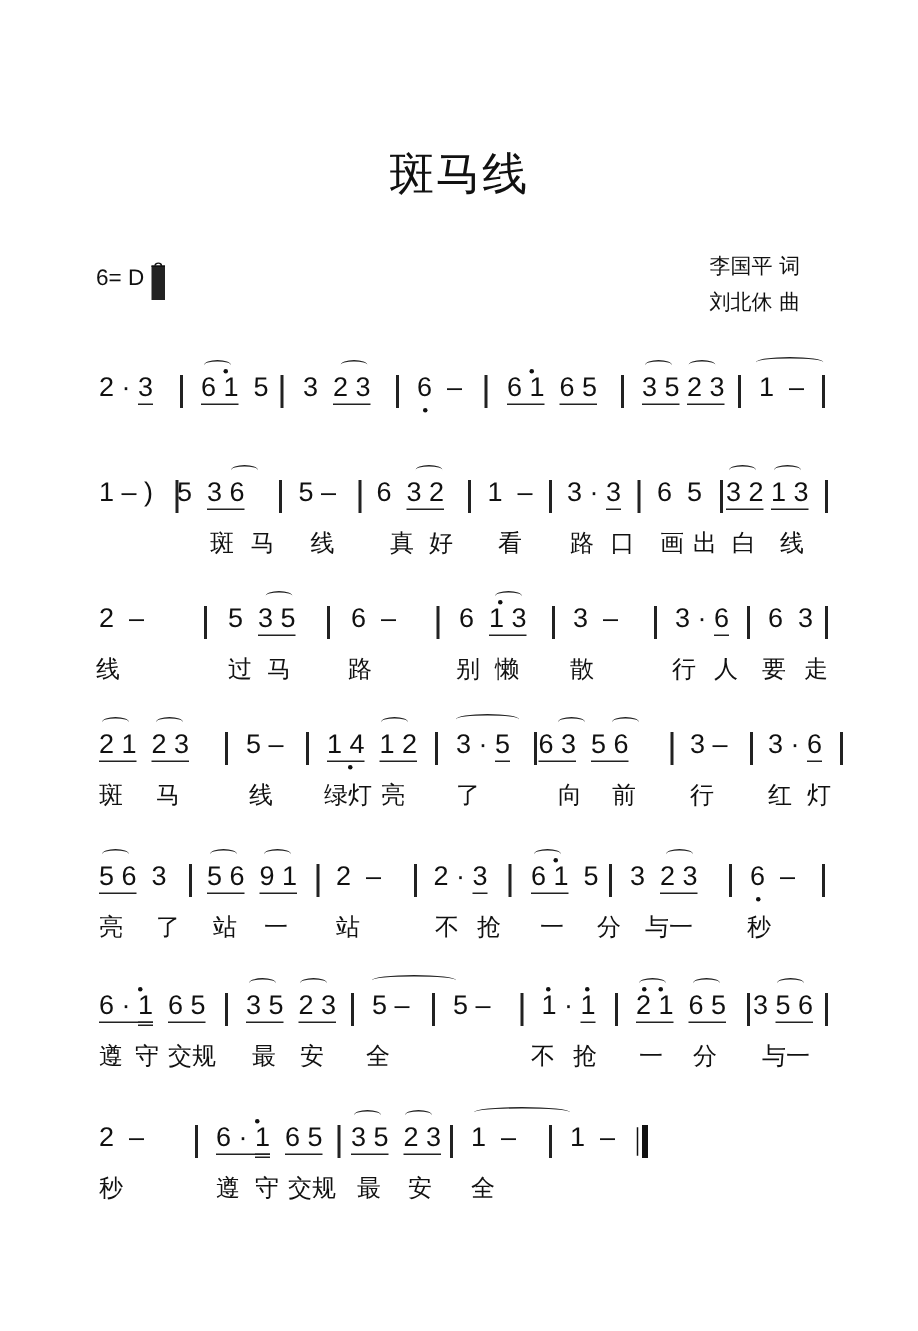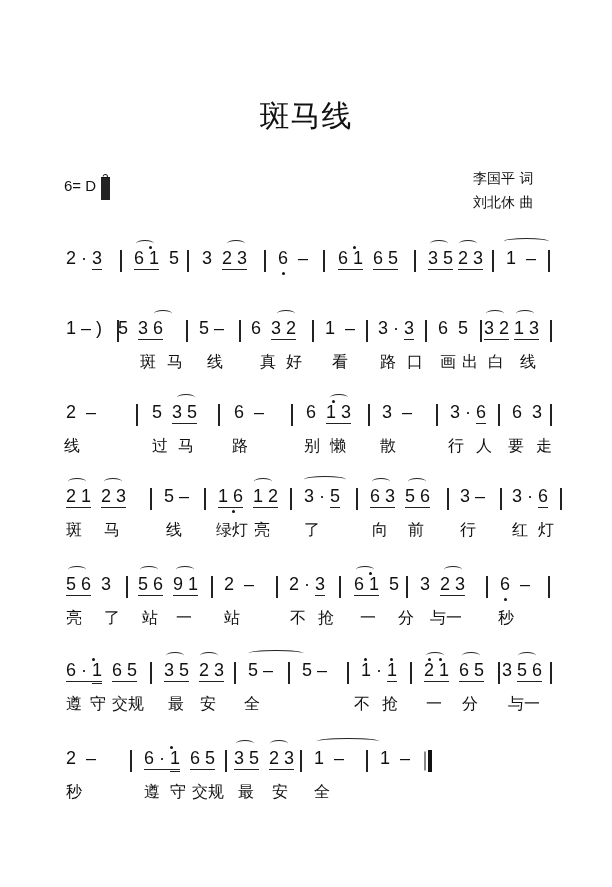--- a/index.html
+++ b/index.html
@@ -168,28 +168,28 @@
 </div>
 
 <div class="row" style="top:486px">
   <div class="notes">
     <span class="cell" style="left:2px"><span class="ul">2 1</span>  <span class="ul">2 3</span></span>
     <span class="slur" style="left:4px;top:-8px;width:18px"></span>
     <span class="slur" style="left:40px;top:-8px;width:18px"></span>
     <span class="bar" style="left:86px"></span>
     <span class="cell" style="left:100px">5 –</span>
     <span class="bar" style="left:140px"></span>
-    <span class="cell" style="left:154px"><span class="ul">1 6</span>  <span class="ul">1 2</span></span>
+    <span class="cell" style="left:154px"><span class="ul">1 4</span>  <span class="ul">1 2</span></span>
     <span class="dot-above" style="left:168px;top:24px"></span>
     <span class="slur" style="left:190px;top:-8px;width:18px"></span>
     <span class="bar" style="left:226px"></span>
     <span class="cell" style="left:240px">3 · <span class="ul">5</span></span>
     <span class="slur" style="left:240px;top:-10px;width:42px"></span>
     <span class="bar" style="left:292px"></span>
-    <span class="cell" style="left:306px"><span class="ul">6 3</span>  <span class="ul">5 6</span></span>
+    <span class="cell" style="left:295px"><span class="ul">6 3</span>  <span class="ul">5 6</span></span>
     <span class="slur" style="left:308px;top:-8px;width:18px"></span>
     <span class="slur" style="left:344px;top:-8px;width:18px"></span>
     <span class="bar" style="left:383px"></span>
     <span class="cell" style="left:396px">3 –</span>
     <span class="bar" style="left:436px"></span>
     <span class="cell" style="left:448px">3 · <span class="ul">6</span></span>
     <span class="bar" style="left:496px"></span>
   </div>
   <div class="lyrics">
     <span class="lyric" style="left:2px">斑</span>

